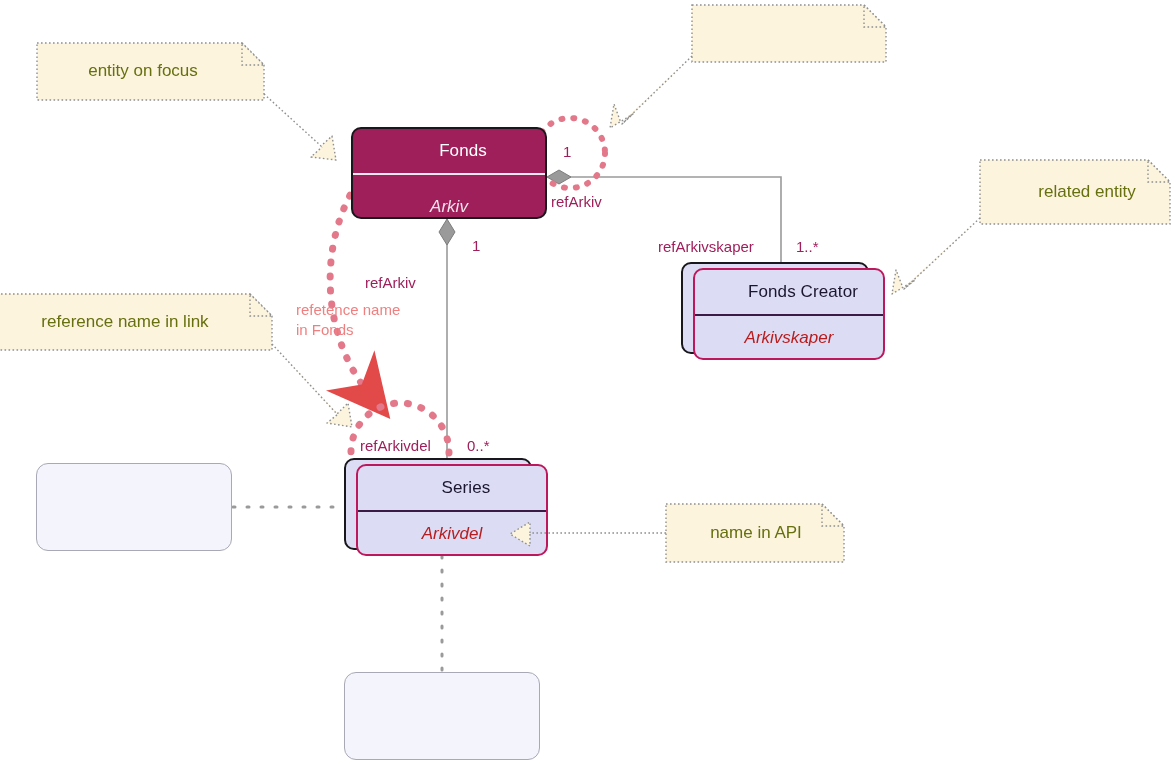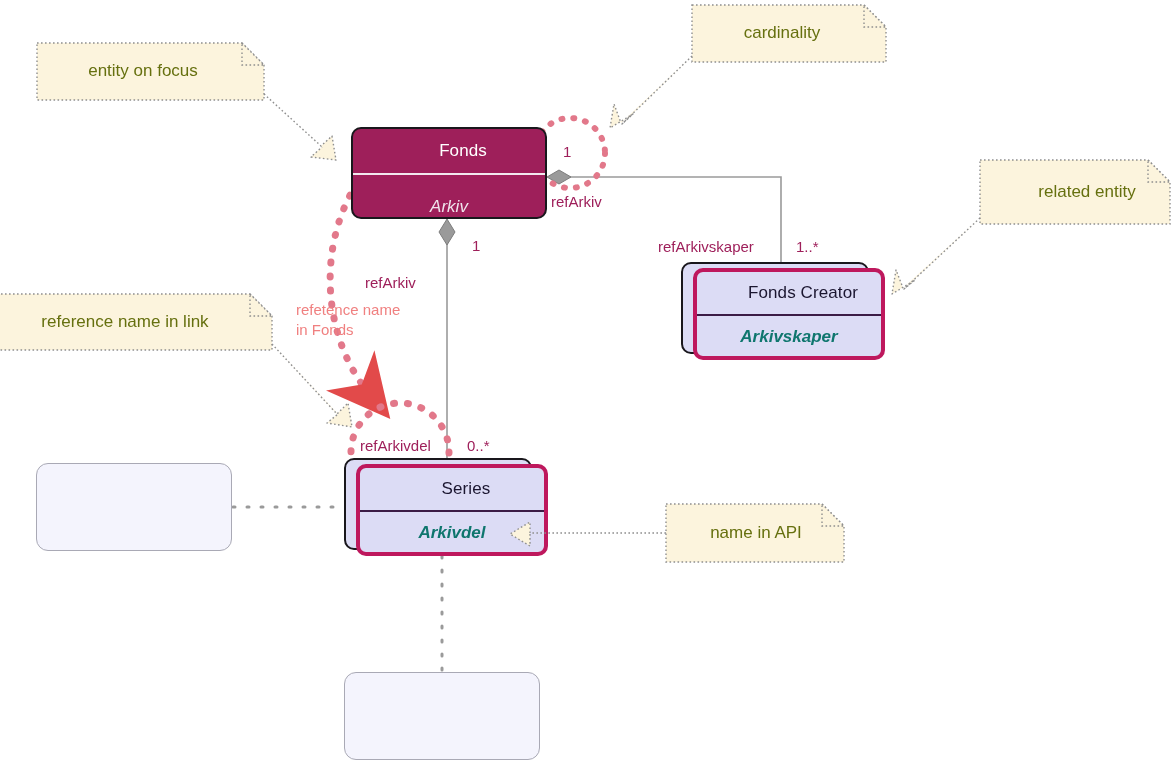--- a/index.html
+++ b/index.html
@@ -34,21 +34,21 @@
   .uml-stack-back {
     position: absolute;
     box-sizing: border-box;
     border: 2px solid #19171c;
     border-radius: 10px;
     background: #dcdcf5;
   }
   .uml-main {
     position: absolute;
     box-sizing: border-box;
-    border: 4px solid #be185d;
+    border: 2px solid #be185d;
     border-radius: 10px;
     overflow: hidden;
   }
   .uml-title {
     box-sizing: border-box;
     width: 100%;
     height: 50%;
     display: flex;
     align-items: center;
     justify-content: center;
@@ -78,21 +78,21 @@
     border: 2px solid #19171c;
   }
   .focus .uml-title { color: #ffffff; }
   .focus .uml-divider { border-top: 2px solid #f3e8ef; }
   .focus .uml-sub { color: #f0e4ec; margin-top: 10px; }
 
   
   .related .uml-main { background: #dcdcf5; }
   .related .uml-title { color: #1b1630; }
   .related .uml-divider { border-top: 2px solid #3b1b45; }
-  .related .uml-sub { color: #0f766e; font-weight: bold; }
+  .related .uml-sub { color: #b91c1c; }
 
   
   .ghost-box {
     position: absolute;
     box-sizing: border-box;
     background: #f4f4fd;
     border: 1px solid #a9a9b5;
     border-radius: 12px;
   }
 
@@ -228,21 +228,20 @@
     </svg>
     <div class="callout-text" style="width:228px; height:58px;">entity on focus</div>
   </div>
 
   <div class="callout" style="left:592px; top:4px; width:300px; height:140px;">
     <svg width="300" height="140">
       <path d="M100,1 L272,1 L294,23 L294,58 L100,58 Z" fill="#fcf4dd" stroke="#8f8f8f" stroke-width="1.4" stroke-dasharray="1.6 2.4"></path>
       <path d="M272,1 L294,23 L272,23 Z" fill="#fcf4dd" stroke="#8f8f8f" stroke-width="1.4" stroke-dasharray="1.6 2.4"></path>
       <path d="M100,52 L30,120 L41,110 L18,124 L22,100 L29,119" fill="#fcf4dd" stroke="#8f8f8f" stroke-width="1.4" stroke-dasharray="1.6 2.4" stroke-linejoin="round"></path>
     </svg>
-    <div class="callout-text" style="left:100px; width:194px; height:58px;">cardinality</div>
   </div>
 
   <div class="callout" style="left:870px; top:156px; width:306px; height:150px;">
     <svg width="306" height="150">
       <path d="M110,4 L278,4 L300,26 L300,68 L110,68 Z" fill="#fcf4dd" stroke="#8f8f8f" stroke-width="1.4" stroke-dasharray="1.6 2.4"></path>
       <path d="M278,4 L300,26 L278,26 Z" fill="#fcf4dd" stroke="#8f8f8f" stroke-width="1.4" stroke-dasharray="1.6 2.4"></path>
       <path d="M110,62 L34,133 L45,124 L22,138 L26,114 L33,132" fill="#fcf4dd" stroke="#8f8f8f" stroke-width="1.4" stroke-dasharray="1.6 2.4" stroke-linejoin="round"></path>
     </svg>
     <div class="callout-text" style="left:110px; top:4px; width:228px; height:64px;">related entity</div>
   </div>

